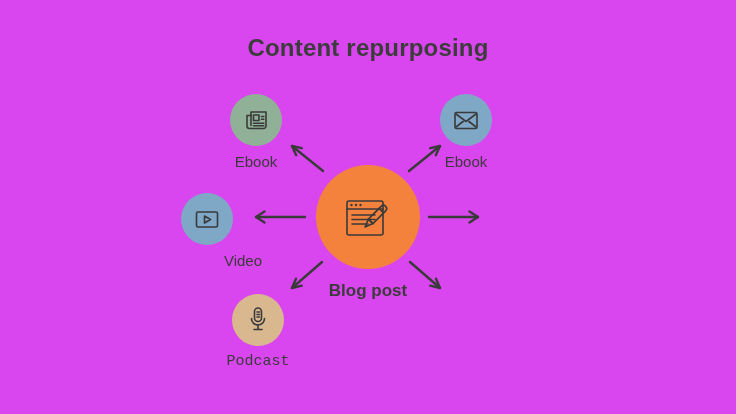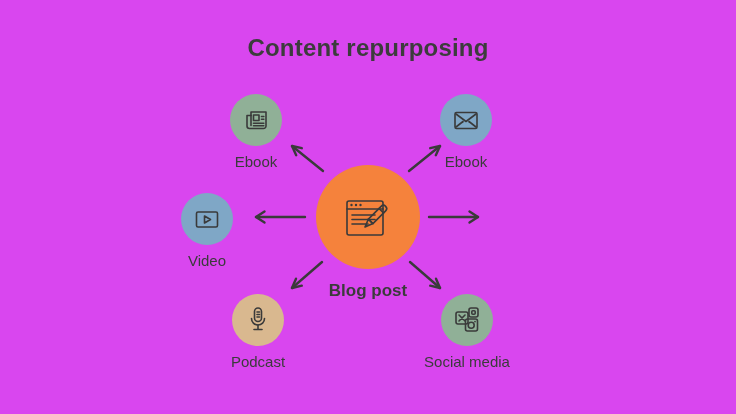--- a/index.html
+++ b/index.html
@@ -123,54 +123,40 @@
       <svg class="icon" width="32" height="32" viewBox="0 0 32 32">
         <rect x="5" y="8.5" width="22" height="16" rx="1.5"></rect>
         <path d="M6,10 L16,17.5 L26,10"></path>
         <path d="M6,23 L13,17.5"></path>
         <path d="M26,23 L19,17.5"></path>
       </svg>
     </div>
     <div class="node-label">Ebook</div>
   </div>
 
-  <div class="node" style="left:152px;top:193px;">
+  <div class="node" style="left:152px;top:193px;text-align:right;">
     <div class="circle c-blue">
       <svg class="icon" width="32" height="32" viewBox="0 0 32 32">
         <rect x="5.5" y="9" width="21" height="15" rx="1.5"></rect>
         <path d="M13.5,13 L19.5,16.5 L13.5,20 Z"></path>
       </svg>
     </div>
     <div class="node-label">Video</div>
   </div>
 
 
-  <div class="node" style="left:203px;top:294px;">
+  <div class="node" style="left:203px;top:294px;font-family:Liberation Mono, monospace;">
     <div class="circle c-tan">
       <svg class="icon" width="32" height="32" viewBox="0 0 32 32">
         <rect x="12.5" y="4" width="7" height="13.5" rx="3.5"></rect>
         <line x1="15" y1="8" x2="17.5" y2="8"></line>
         <line x1="15" y1="10.5" x2="17.5" y2="10.5"></line>
         <line x1="15" y1="13" x2="17.5" y2="13"></line>
         <path d="M9.5,14.5 a6.5,6.5 0 0 0 13,0"></path>
         <line x1="16" y1="21" x2="16" y2="25"></line>
         <line x1="12" y1="25.5" x2="20" y2="25.5"></line>
       </svg>
     </div>
     <div class="node-label">Podcast</div>
   </div>
 
-  <div class="node" style="left:412px;top:294px;">
-    <div class="circle c-green">
-      <svg class="icon" width="32" height="32" viewBox="0 0 32 32">
-        <rect x="18" y="4" width="9" height="9" rx="2"></rect>
-        <rect x="20.8" y="6.8" width="3.4" height="3.4" rx="1"></rect>
-        <rect x="5" y="8" width="12" height="12" rx="2"></rect>
-        <path d="M8,11 L14,17 M14,11 L8,17"></path>
-        <rect x="14.5" y="15" width="12" height="12" rx="2"></rect>
-        <circle cx="20.2" cy="21.3" r="3"></circle>
-        <circle class="fill" cx="24" cy="17.6" r="0.9"></circle>
-      </svg>
-    </div>
-    <div class="node-label">Social media</div>
-  </div>
 
 </div>
 
 </body></html>

